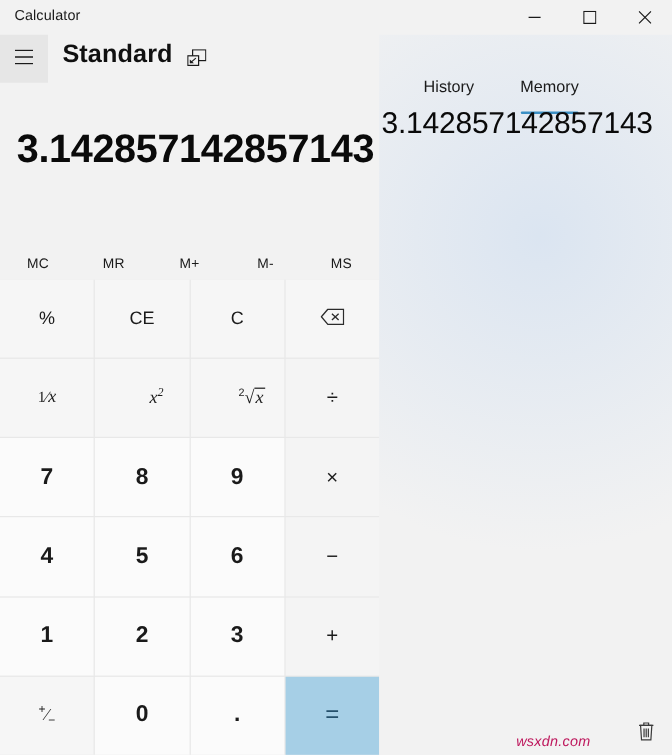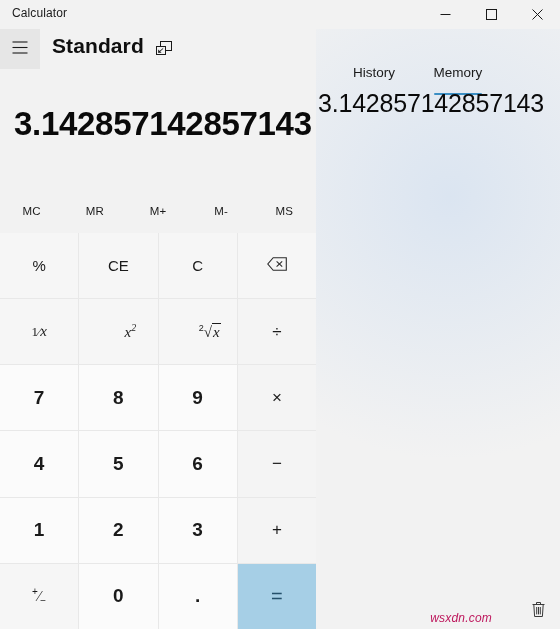--- a/index.html
+++ b/index.html
@@ -108,20 +108,21 @@
     letter-spacing: -0.3px;
     white-space: nowrap;
   }
 
   
   #memory-row {
     position: absolute;
     left: 0; top: 196px;
     width: 316px; height: 30px;
     display: flex;
+    align-items: flex-end;
   }
   .mem-btn {
     flex: 1 1 0;
     display: flex;
     align-items: center;
     justify-content: center;
     font-size: 11.5px;
     color: #1a1a1a;
     background: transparent;
     border: 0;

